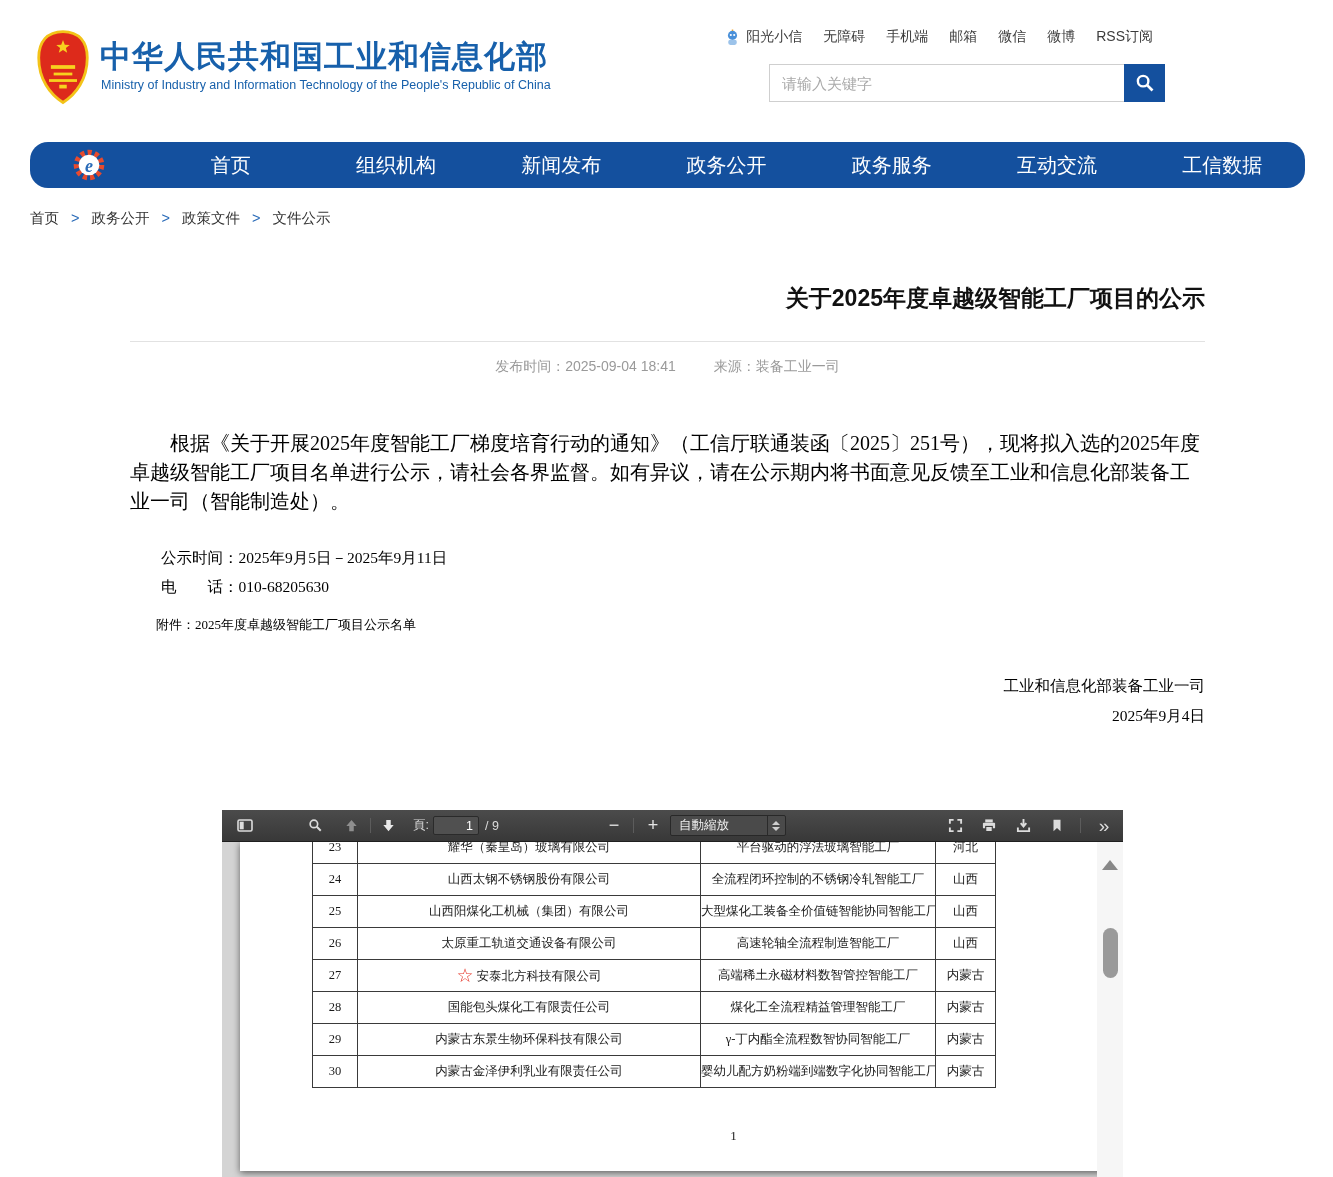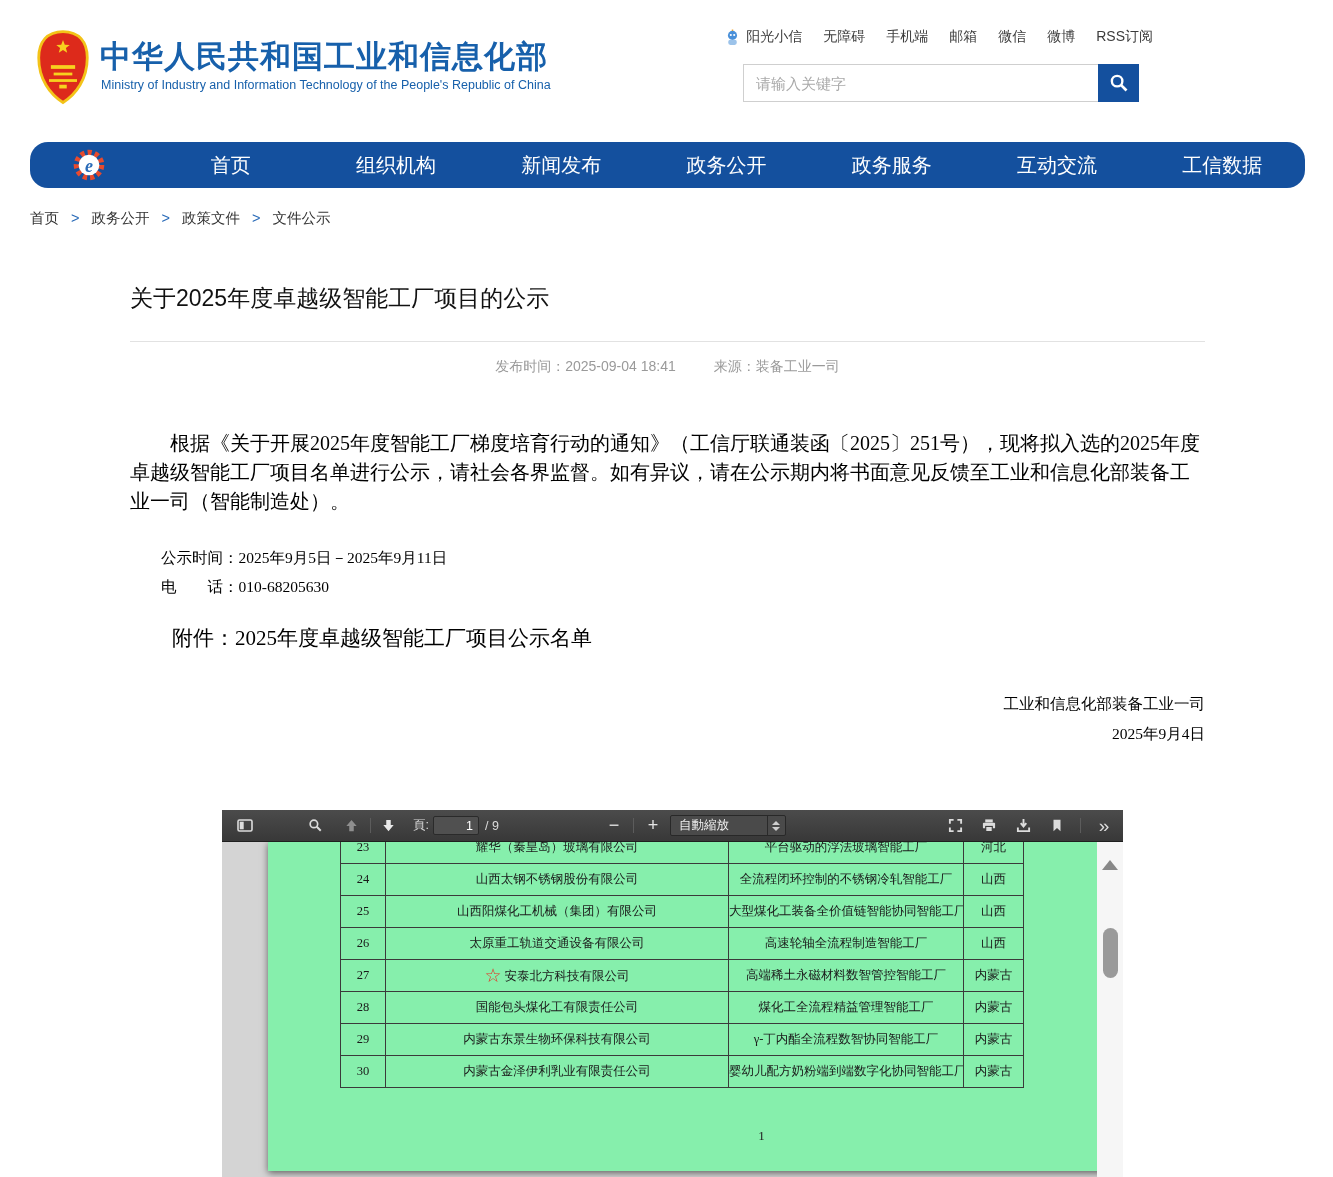--- a/index.html
+++ b/index.html
@@ -10,51 +10,51 @@
   
   .header { position:absolute; left:0; top:0; width:1179px; height:135px; background:#fff; }
   .emblem { position:absolute; left:35px; top:28px; width:56px; height:78px; }
   .site-title { position:absolute; left:100px; top:36px; font-size:31px; font-weight:bold;
     color:var(--title-blue); letter-spacing:1px; white-space:nowrap; }
   .site-subtitle { position:absolute; left:101px; top:78px; font-size:12.5px;
     color:var(--title-blue); white-space:nowrap; }
   .quick-links { position:absolute; right:26px; top:28px; display:flex; align-items:center;
     gap:21px; font-size:14px; color:#3c3c3c; }
   .qlink { cursor:pointer; display:flex; align-items:flex-end; gap:5px; white-space:nowrap; }
-  .search-bar { position:absolute; right:40px; top:64px; width:396px; height:38px;
+  .search-bar { position:absolute; right:14px; top:64px; width:396px; height:38px;
     border:1px solid #cfcfcf; display:flex; background:#fff; }
   .search-input { flex:1; border:none; outline:none; padding:0 12px; font-size:15px; color:#555; }
   .search-input::placeholder { color:#a9a9a9; }
   .search-btn { width:41px; height:38px; margin:-1px -1px -1px 0; background:var(--nav-blue);
     border:none; display:flex; align-items:center; justify-content:center; cursor:pointer; }
 
   
   .navbar { position:absolute; left:30px; top:142px; width:1275px; height:46px;
     background:var(--nav-blue); border-radius:18px; display:flex; align-items:center; }
   .nav-logo { width:118px; display:flex; justify-content:center; align-items:center; }
   .nav-item { flex:1; text-align:center; color:#fff; font-size:20px; cursor:pointer;
     white-space:nowrap; }
 
   
   .breadcrumb { position:absolute; left:30px; top:209px; font-size:14.5px; color:#333; }
   .crumb { cursor:pointer; }
   .crumb-sep { color:#2a6bb8; margin:0 8px; }
 
   
   .article { position:absolute; left:130px; top:283px; width:1075px; }
-  .article-title { text-align:left; font-size:23px; font-weight:normal; color:#111; }
+  .article-title { text-align:right; font-size:23px; font-weight:bold; color:#111; }
   .article-rule { border:none; border-top:1px solid #e2e2e2; margin-top:27px; }
   .article-meta { text-align:center; margin-top:16px; font-size:14px; color:#9a9a9a; }
   .article-meta .meta-src { margin-left:38px; }
   .serif { font-family:"Liberation Serif", serif; }
   .article-body { margin-top:53px; font-size:20px; line-height:29px; color:#000;
     text-indent:2em; }
   .info-lines { margin-top:27px; font-size:15.5px; line-height:29px; color:#000;
     padding-left:2em; }
-  .attachment-line { margin-top:23px; font-size:21px; color:#000; padding-left:2em; }
+  .attachment-line { margin-top:15px; font-size:13px; color:#000; padding-left:2em; }
   .attachment-name { color:#000; cursor:pointer; }
   .signature { margin-top:37px; text-align:right; font-size:15.5px; line-height:30px; color:#000; }
 
   
   .pdf-viewer { position:absolute; left:222px; top:810px; width:901px; height:367px; }
   .pdf-toolbar { height:32px; background:linear-gradient(#4b4b4b,#383838);
     border-bottom:1px solid #1f1f1f; display:flex; align-items:center; padding:0 8px;
     color:#dcdcdc; }
   .tbtn { display:flex; align-items:center; justify-content:center; width:22px; height:24px;
     cursor:pointer; flex:0 0 auto; }
@@ -73,22 +73,22 @@
     width:18px; display:flex; flex-direction:column; align-items:center; justify-content:center;
     gap:2px; }
   .tri-up { width:0; height:0; border-left:4px solid transparent; border-right:4px solid transparent;
     border-bottom:4px solid #cfcfcf; }
   .tri-dn { width:0; height:0; border-left:4px solid transparent; border-right:4px solid transparent;
     border-top:4px solid #cfcfcf; }
   .tb-right { margin-left:auto; display:flex; align-items:center; gap:12px; }
   .chev { font-size:19px; color:#dcdcdc; line-height:1; }
 
   .pdf-body { position:relative; height:335px; background:#d4d4d4; overflow:hidden; }
-  .pdf-page { position:absolute; left:18px; top:0; width:987px; height:329px; background:#86efac;
-    box-shadow:0 2px 7px rgba(0,0,0,.55);margin-left:28px; }
+  .pdf-page { position:absolute; left:18px; top:0; width:987px; height:329px; background:#ffffff;
+    box-shadow:0 2px 7px rgba(0,0,0,.55); }
   .pdf-table { position:absolute; left:72px; top:-11px; border-collapse:collapse;
     table-layout:fixed; width:683px; font-family:"Liberation Serif", serif; }
   .pdf-table td { border:1px solid #3a3a3a; height:32px; text-align:center; font-size:12.5px;
     color:#1a1a1a; overflow:hidden; white-space:nowrap; }
   .star { color:var(--star-red); font-size:19px; margin-right:3px; vertical-align:-2px; }
   .pdf-pagenum { position:absolute; left:0; right:0; top:286px; text-align:center;
     font-size:13px; color:#222; font-family:"Liberation Serif", serif; }
 
   .pdf-scrollbar { position:absolute; right:0; top:0; bottom:0; width:26px; background:#f6f6f6; }
   .sb-up { width:0; height:0; border-left:8px solid transparent; border-right:8px solid transparent;

